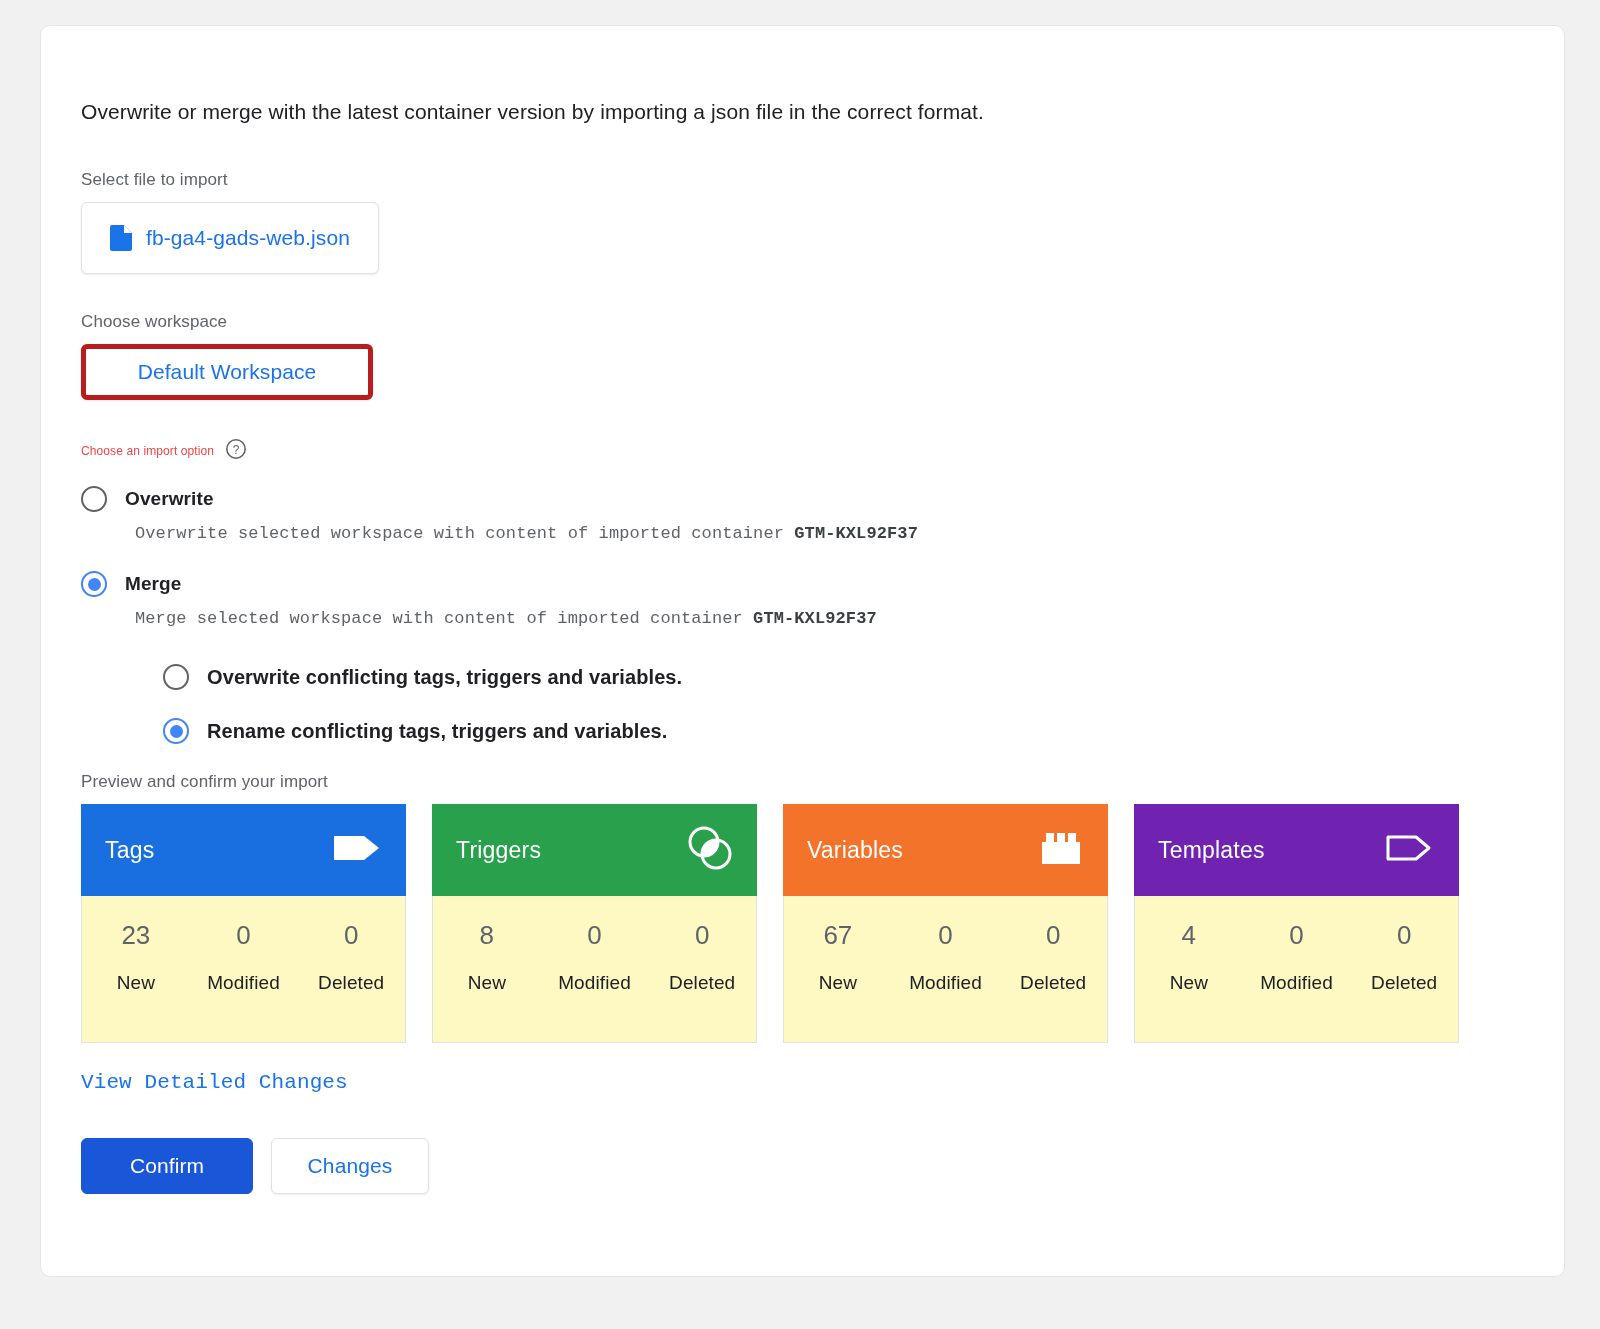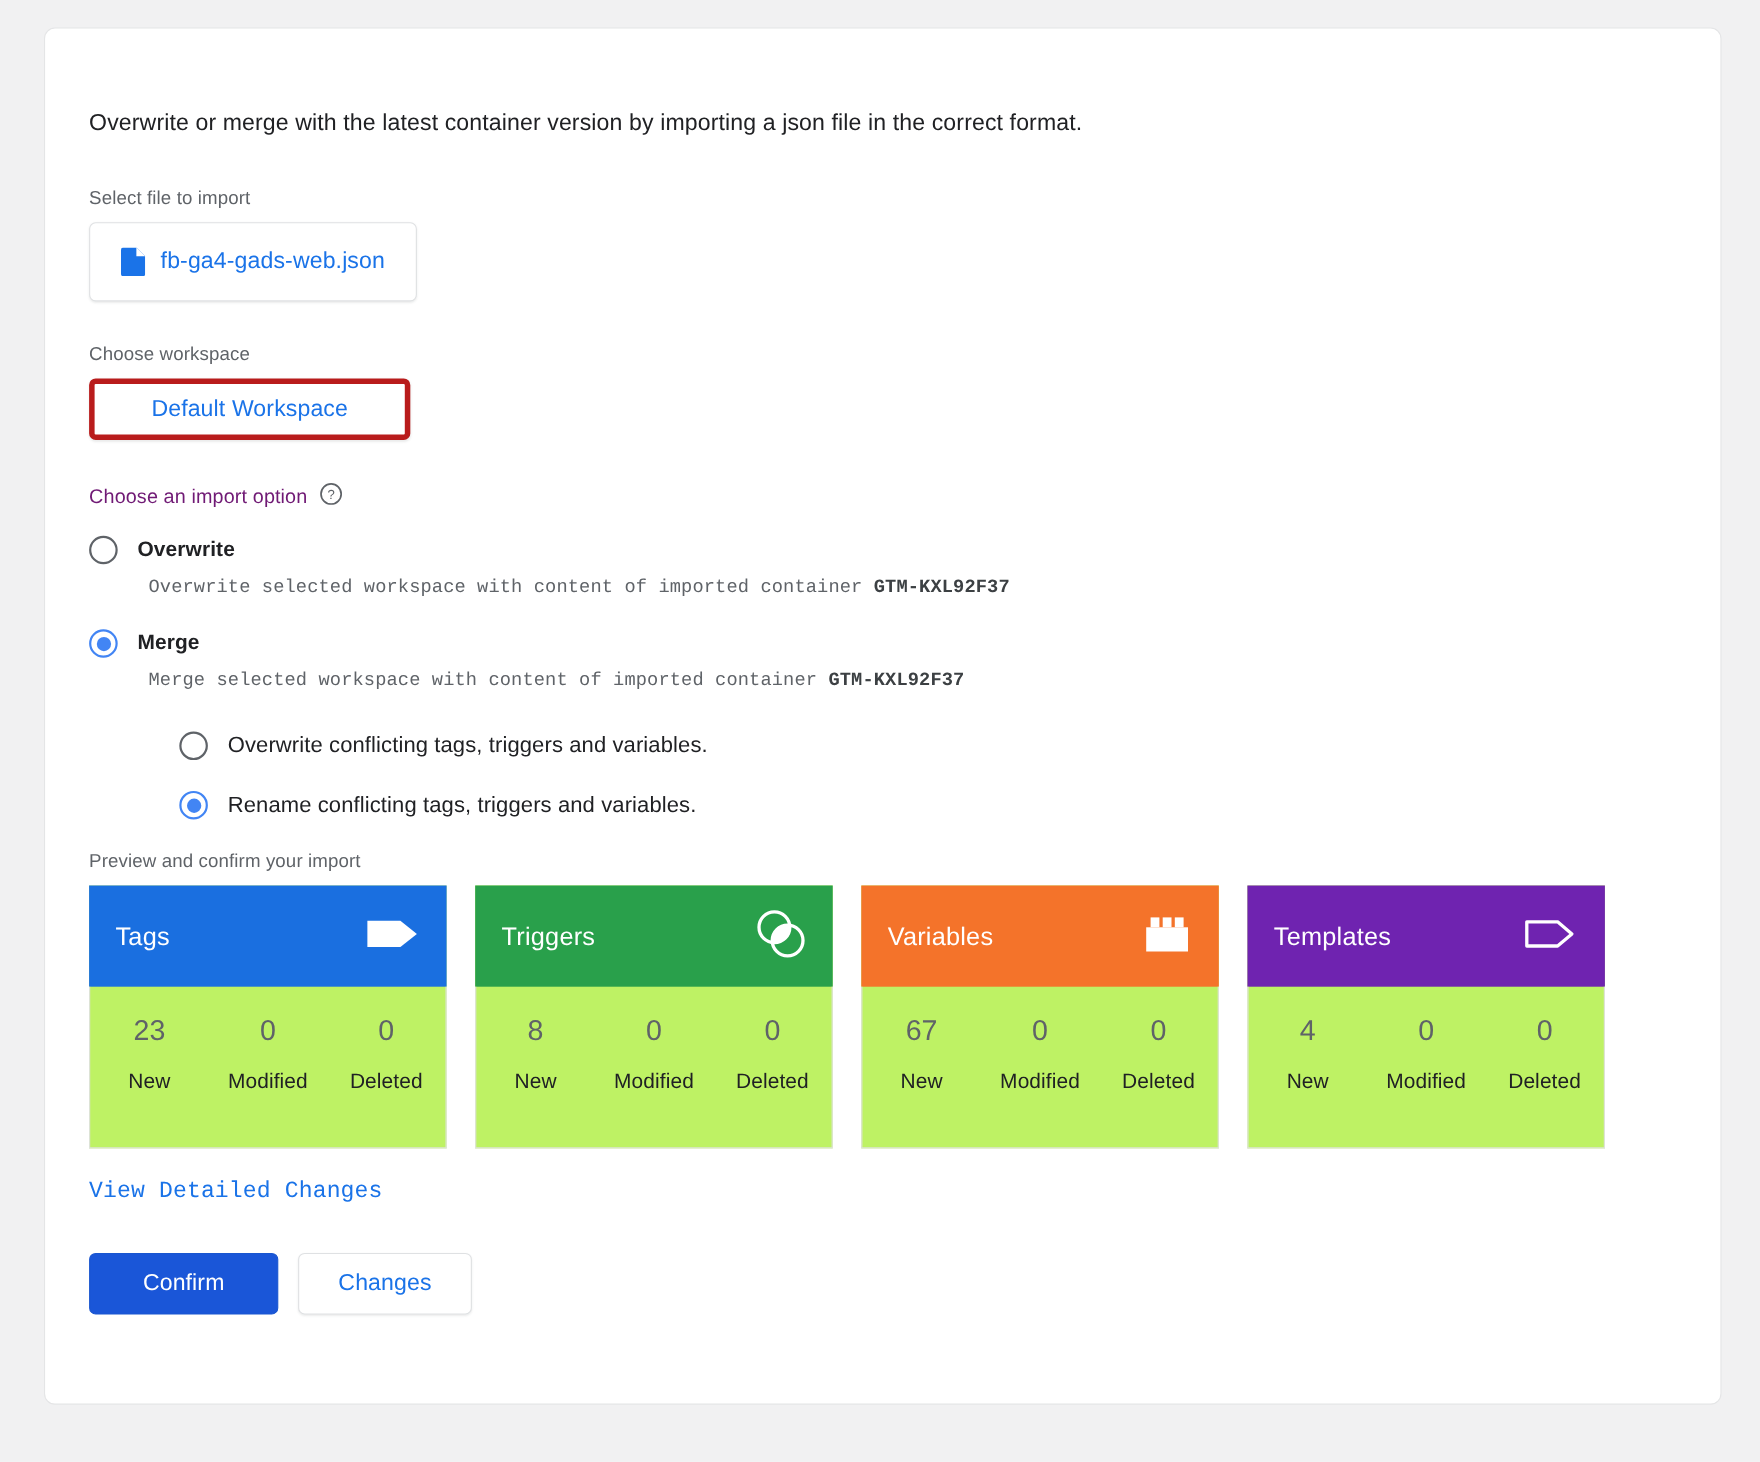--- a/index.html
+++ b/index.html
@@ -92,22 +92,22 @@
   }
 
   
   .opt-head {
     display: flex;
     align-items: center;
     gap: 11px;
     margin-bottom: 22px;
   }
   .opt-head .label {
-    font-size: 18px;
-    color: #701a75;
+    font-size: 12px;
+    color: #ef4444;
     letter-spacing: .1px;
   }
 
   .radio-row {
     display: flex;
     align-items: center;
     gap: 18px;
   }
   .radio-row .rtitle {
     font-size: 19px;
@@ -141,21 +141,21 @@
   .radio.on::after {
     content: "";
     position: absolute;
     left: 50%; top: 50%;
     width: 13px; height: 13px;
     margin: -6.5px 0 0 -6.5px;
     border-radius: 50%;
     background: #4285f4;
   }
 
-  .sub-radios { margin: 36px 0 0 82px; }
+  .sub-radios { margin: 36px 0 0 82px; font-weight: bold; }
   .sub-row {
     display: flex;
     align-items: center;
     gap: 18px;
     margin-bottom: 28px;
   }
   .sub-row .stext {
     font-size: 20px;
     color: #202124;
     letter-spacing: .1px;
@@ -167,21 +167,21 @@
     color: #5f6368;
     margin: 18px 0 12px 0;
     letter-spacing: .1px;
   }
   .cards {
     display: flex;
     gap: 26px;
   }
   .card {
     width: 325px;
-    background: #bef264;
+    background: #fef9c3;
     box-sizing: border-box;
   }
   .card-head {
     height: 92px;
     display: flex;
     align-items: center;
     justify-content: space-between;
     padding: 0 24px;
     box-sizing: border-box;
   }

